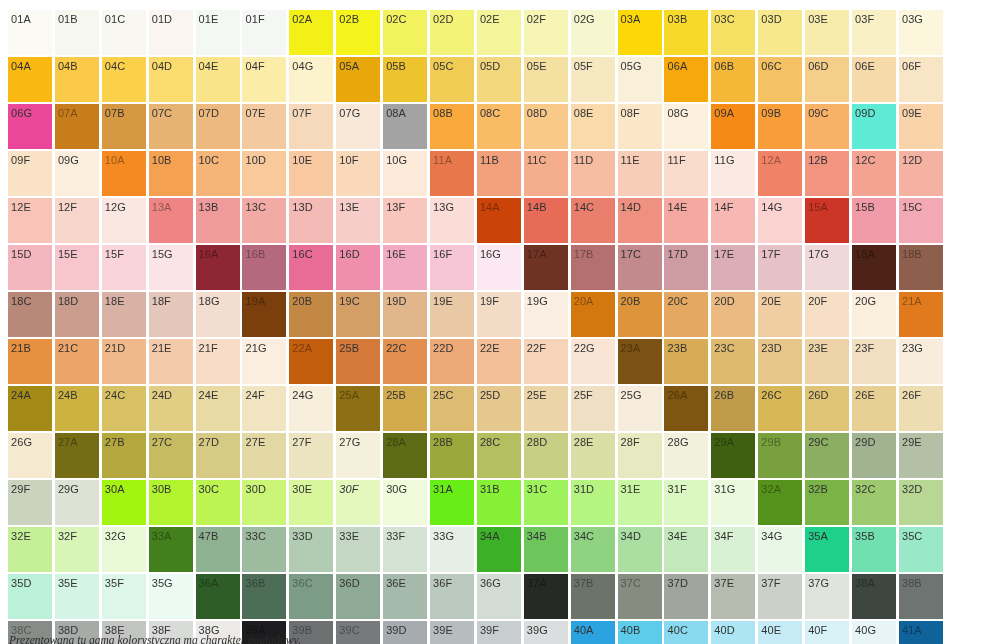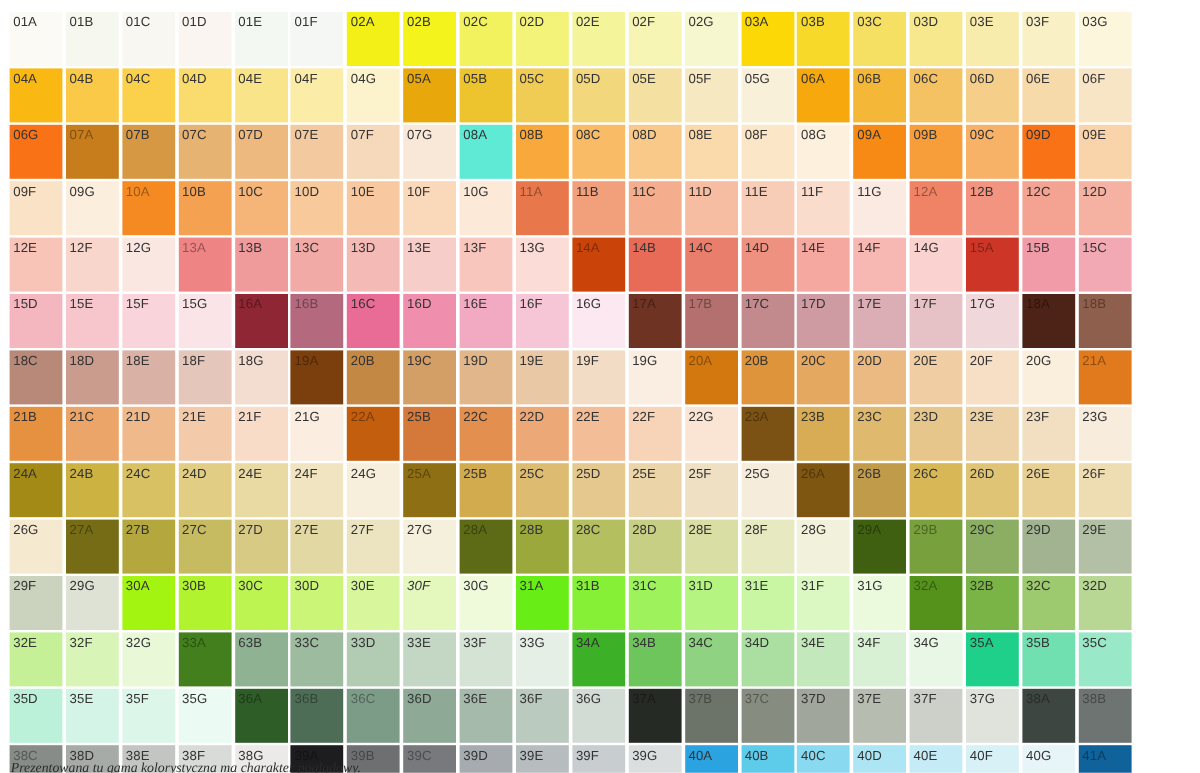--- a/index.html
+++ b/index.html
@@ -202,21 +202,21 @@
       </div>
       <div class="swatch" style="background: rgb(245, 206, 137);">
         <span class="swatch-label" style="color: rgb(51, 51, 51);">06D</span>
       </div>
       <div class="swatch" style="background: rgb(246, 218, 169);">
         <span class="swatch-label" style="color: rgb(51, 51, 51);">06E</span>
       </div>
       <div class="swatch" style="background: rgb(248, 229, 198);">
         <span class="swatch-label" style="color: rgb(51, 51, 51);">06F</span>
       </div>
-      <div class="swatch" style="background: #f97316;">
+      <div class="swatch" style="background: #ec4899;">
         <span class="swatch-label" style="color: rgb(51, 51, 51);">06G</span>
       </div>
       <div class="swatch" style="background: rgb(200, 125, 28);">
         <span class="swatch-label" style="color: rgba(0, 0, 0, 0.38);">07A</span>
       </div>
       <div class="swatch" style="background: rgb(215, 152, 67);">
         <span class="swatch-label" style="color: rgb(51, 51, 51);">07B</span>
       </div>
       <div class="swatch" style="background: rgb(231, 179, 114);">
         <span class="swatch-label" style="color: rgb(51, 51, 51);">07C</span>
@@ -226,21 +226,21 @@
       </div>
       <div class="swatch" style="background: rgb(243, 201, 160);">
         <span class="swatch-label" style="color: rgb(51, 51, 51);">07E</span>
       </div>
       <div class="swatch" style="background: rgb(246, 217, 187);">
         <span class="swatch-label" style="color: rgb(51, 51, 51);">07F</span>
       </div>
       <div class="swatch" style="background: rgb(249, 232, 215);">
         <span class="swatch-label" style="color: rgb(51, 51, 51);">07G</span>
       </div>
-      <div class="swatch" style="background: #5eead4; text-align: center;">
+      <div class="swatch" style="background: #a3a3a3; text-align: center;">
         <span class="swatch-label" style="color: rgb(51, 51, 51);">08A</span>
       </div>
       <div class="swatch" style="background: rgb(249, 169, 60);">
         <span class="swatch-label" style="color: rgb(51, 51, 51);">08B</span>
       </div>
       <div class="swatch" style="background: rgb(249, 187, 102);">
         <span class="swatch-label" style="color: rgb(51, 51, 51);">08C</span>
       </div>
       <div class="swatch" style="background: rgb(249, 201, 138);">
         <span class="swatch-label" style="color: rgb(51, 51, 51);">08D</span>
@@ -256,21 +256,21 @@
       </div>
       <div class="swatch" style="background: rgb(247, 138, 20);">
         <span class="swatch-label" style="color: rgb(51, 51, 51);">09A</span>
       </div>
       <div class="swatch" style="background: rgb(247, 158, 58);">
         <span class="swatch-label" style="color: rgb(51, 51, 51);">09B</span>
       </div>
       <div class="swatch" style="background: rgb(247, 178, 104);">
         <span class="swatch-label" style="color: rgb(51, 51, 51);">09C</span>
       </div>
-      <div class="swatch" style="background: #f97316;">
+      <div class="swatch" style="background: #5eead4;">
         <span class="swatch-label" style="color: rgb(51, 51, 51);">09D</span>
       </div>
       <div class="swatch" style="background: rgb(249, 211, 170);">
         <span class="swatch-label" style="color: rgb(51, 51, 51);">09E</span>
       </div>
       <div class="swatch" style="background: rgb(250, 226, 198);">
         <span class="swatch-label" style="color: rgb(51, 51, 51);">09F</span>
       </div>
       <div class="swatch" style="background: rgb(252, 238, 221);">
         <span class="swatch-label" style="color: rgb(51, 51, 51);">09G</span>
@@ -755,21 +755,21 @@
       <div class="swatch" style="background: rgb(216, 244, 183);">
         <span class="swatch-label" style="color: rgb(51, 51, 51);">32F</span>
       </div>
       <div class="swatch" style="background: rgb(233, 249, 216);">
         <span class="swatch-label" style="color: rgb(51, 51, 51);">32G</span>
       </div>
       <div class="swatch" style="background: rgb(67, 128, 29);">
         <span class="swatch-label" style="color: rgba(0, 0, 0, 0.38);">33A</span>
       </div>
       <div class="swatch" style="background: rgb(143, 178, 146);">
-        <span class="swatch-label" style="color: rgb(51, 51, 51);">63B</span>
+        <span class="swatch-label" style="color: rgb(51, 51, 51);">47B</span>
       </div>
       <div class="swatch" style="background: rgb(156, 187, 159);">
         <span class="swatch-label" style="color: rgb(51, 51, 51);">33C</span>
       </div>
       <div class="swatch" style="background: rgb(178, 203, 179);">
         <span class="swatch-label" style="color: rgb(51, 51, 51);">33D</span>
       </div>
       <div class="swatch" style="background: rgb(195, 215, 196);">
         <span class="swatch-label" style="color: rgb(51, 51, 51);">33E</span>
       </div>

